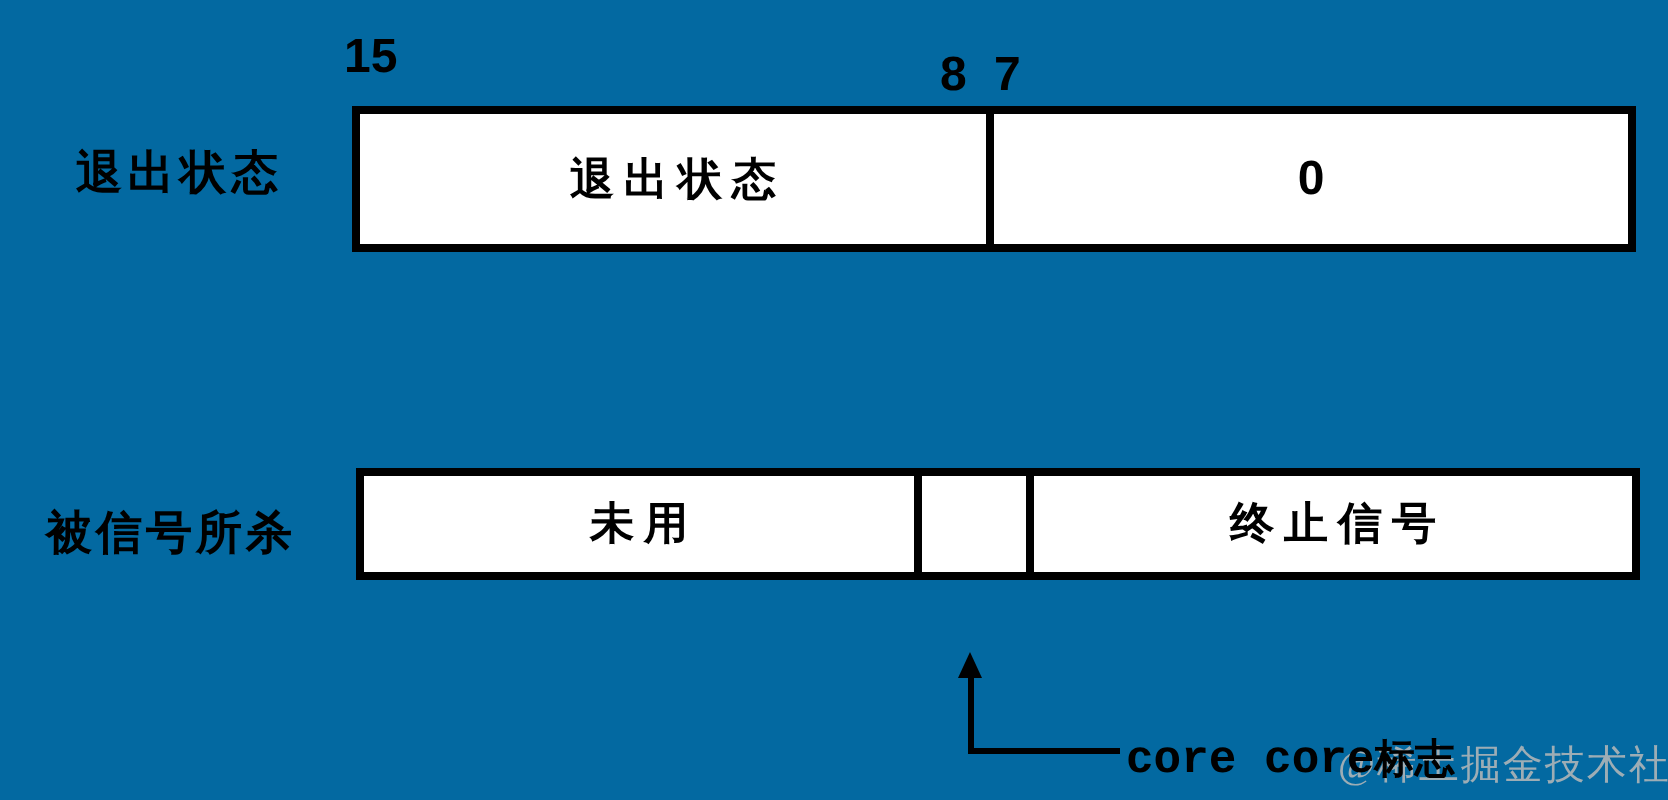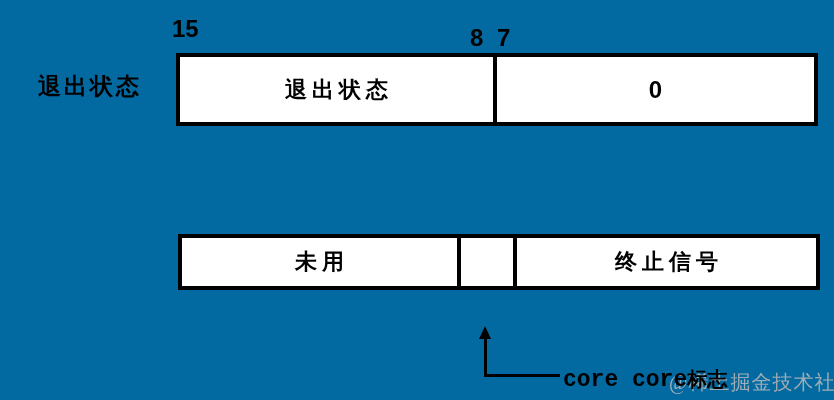--- a/index.html
+++ b/index.html
@@ -126,20 +126,21 @@
 
   <div class="bitbox" style="left:176px; top:53px; width:642px; height:73px;">
     <div class="cell divider-right" style="width:317px;">
       <span class="zh">退出状态</span>
     </div>
     <div class="cell" style="flex:1;">
       <span class="numtext">0</span>
     </div>
   </div>
 
+  <div class="zh row-label" style="left:23px; top:253px; letter-spacing:2px;">被信号所杀</div>
 
   <div class="bitbox" style="left:178px; top:234px; width:642px; height:56px;">
     <div class="cell divider-right" style="width:279px;">
       <span class="zh">未用</span>
     </div>
     <div class="cell divider-right" style="width:56px;">
       <span class="zh"></span>
     </div>
     <div class="cell" style="flex:1;">
       <span class="zh">终止信号</span>

